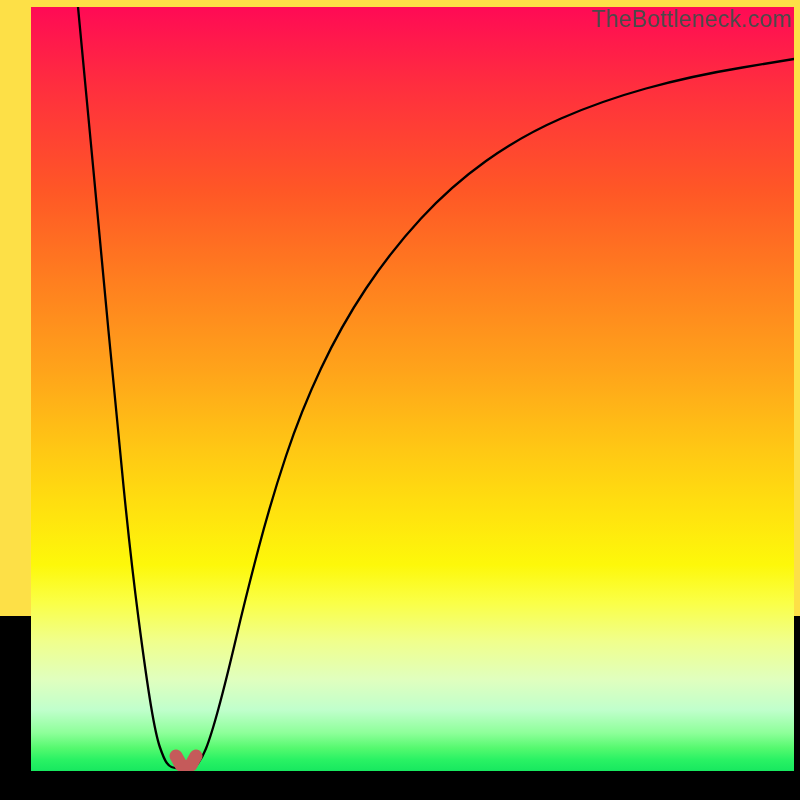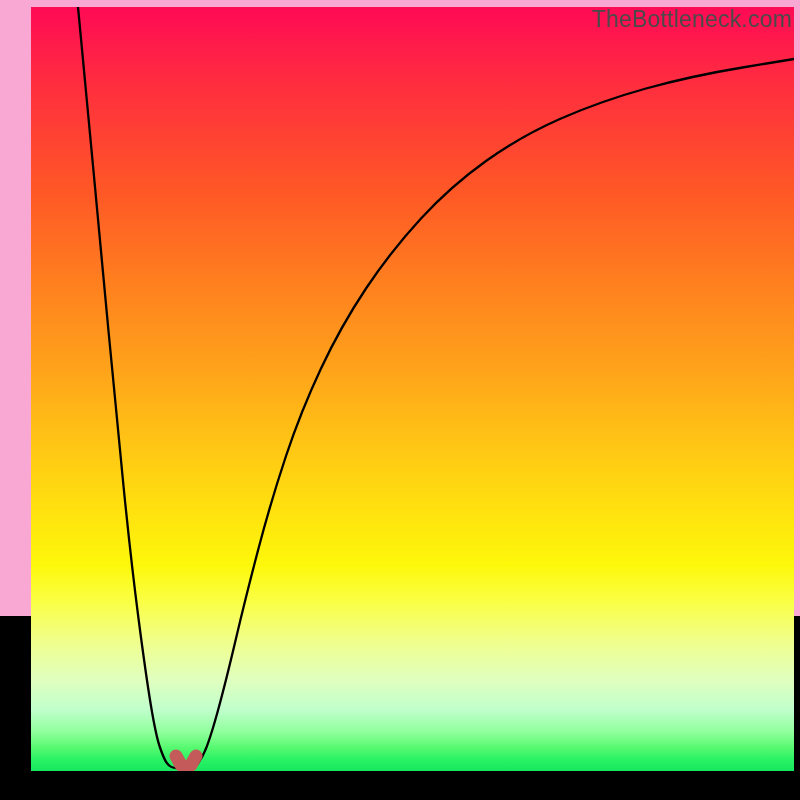--- a/index.html
+++ b/index.html
@@ -8,21 +8,21 @@
     width: 800px;
     height: 800px;
     overflow: hidden;
     background: #000;
     font-family: Arial, Helvetica, sans-serif;
   }
   .frame {
     position: relative;
     width: 800px;
     height: 616px;
-    background: #f9a8d4;
+    background: #fde047;
   }
   .plot {
     position: absolute;
     left: 31px;
     top: 7px;
     width: 763px;
     height: 764px;
     
     background: linear-gradient(to bottom,
       #ff0a55 0%,

